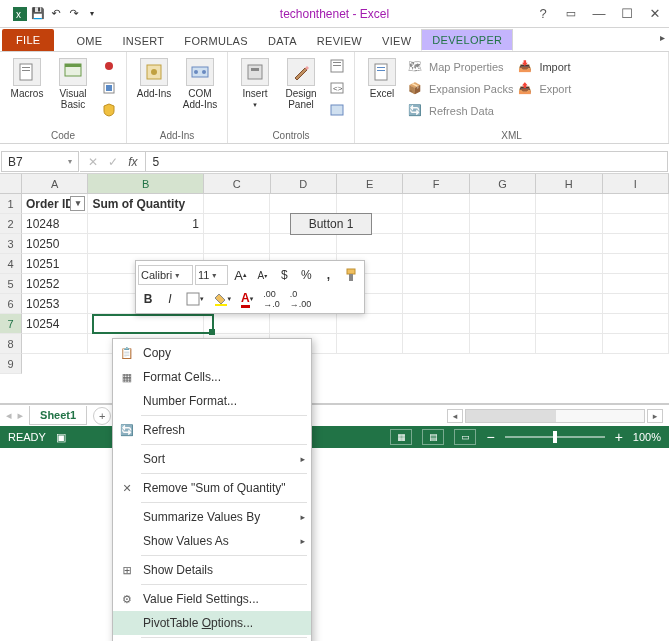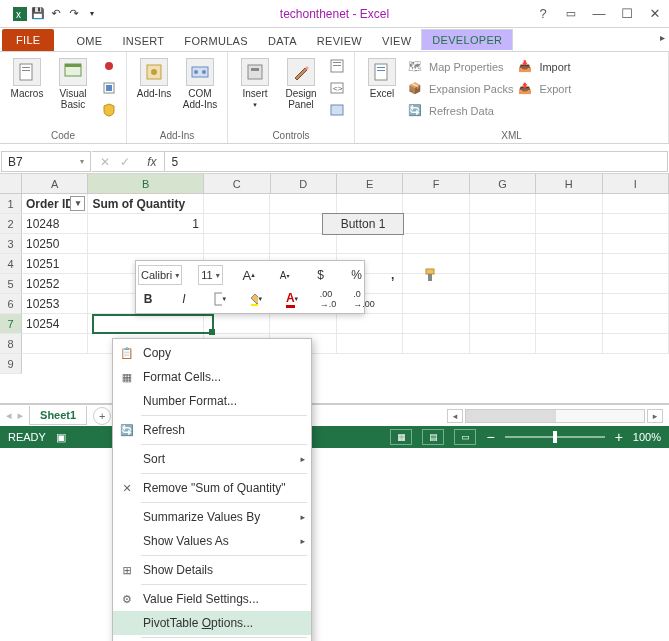--- a/index.html
+++ b/index.html
@@ -29,23 +29,23 @@
 .bigbtn .bic { width: 28px; height: 28px; background: #f0f0f0; border: 1px solid #ccc; display: flex; align-items: center; justify-content: center; font-size: 14px; }
 .bigbtn .blbl { font-size: 10px; text-align: center; line-height: 1.1; }
 .minibtns { display: flex; flex-direction: column; gap: 2px; }
 .minibtn { width: 22px; height: 20px; display: flex; align-items: center; justify-content: center; font-size: 11px; }
 .midrow { display: flex; align-items: center; gap: 6px; height: 21px; font-size: 11px; color: #888; }
 .midrow .mic { width: 16px; height: 16px; display: inline-flex; align-items: center; justify-content: center; }
 .vcol { display: flex; flex-direction: column; gap: 1px; }
 
 
 .fbar-row { height: 24px; border-bottom: 1px solid #d4d4d4; display: flex; align-items: stretch; margin-top: 6px; }
-.namebox { width: 90px; border: 1px solid #ccc; display: flex; align-items: center; padding: 0 6px; justify-content: space-between; font-size: 12px; margin: 1px; }
+.namebox { width: 78px; border: 1px solid #ccc; display: flex; align-items: center; padding: 0 6px; justify-content: space-between; font-size: 12px; margin: 1px; }
 .fbar-btns { display: flex; align-items: center; padding: 0 8px; gap: 10px; color: #bbb; border: 1px solid #ccc; border-left: none; margin: 1px 0; }
-.fbar-btns .fx { font-style: italic; color: #555; font-size: 12px; margin-left: 7px; }
+.fbar-btns .fx { font-style: italic; color: #555; font-size: 12px; }
 .fbar { flex: 1; border: 1px solid #ccc; border-left: none; display: flex; align-items: center; padding: 0 6px; margin: 1px 1px 1px 0; }
 
 
 .grid-area { position: relative; height: 230px; overflow: hidden; border-bottom: 1px solid #ccc; }
 .corner { position: absolute; left: 0; top: 0; width: 22px; height: 20px; background: #f0f0f0; border-right: 1px solid #ccc; border-bottom: 1px solid #ccc; }
 .colheads { position: absolute; left: 22px; top: 0; right: 0; height: 20px; display: flex; background: #f0f0f0; border-bottom: 1px solid #ccc; }
 .colheads .ch { width: 70px; border-right: 1px solid #ccc; text-align: center; font-size: 11px; color: #555; line-height: 20px; }
 .colheads .ch.wide { width: 122px; }
 .colheads .ch.sel { background: #d5e3cf; color: #217346; }
 .rowheads { position: absolute; left: 0; top: 20px; width: 22px; }
@@ -59,21 +59,21 @@
 .cell.hdr.a { position: relative; }
 .cell.hdr.a::after { content: "▾"; position: absolute; right: 2px; top: 2px; font-size: 9px; border: 1px solid #999; width: 13px; height: 13px; line-height: 13px; text-align: center; color: #555; background: #fff; }
 .active-cell { position: absolute; border: 2px solid #217346; pointer-events: none; }
 .active-cell::after { content: ""; position: absolute; right: -3px; bottom: -3px; width: 6px; height: 6px; background: #217346; }
 
 
 .btn1 { position: absolute; border: 1px solid #888; background: #efefef; font-size: 12px; text-align: center; line-height: 20px; }
 
 
 .mini-toolbar { position: absolute; background: #fff; border: 1px solid #bfbfbf; box-shadow: 0 2px 6px rgba(0,0,0,0.2); padding: 2px; }
-.mini-toolbar .row { display: flex; gap: 16px; align-items: center; height: 24px; }
+.mini-toolbar .row { display: flex; gap: 2px; align-items: center; height: 24px; }
 .mini-toolbar .mbtn { min-width: 20px; height: 22px; border: 1px solid transparent; display: flex; align-items: center; justify-content: center; padding: 0 3px; font-size: 12px; }
 .mini-toolbar select, .mini-toolbar .combo { border: 1px solid #ccc; height: 20px; font-size: 11px; padding: 0 2px; background: #fff; }
 .mini-toolbar .combo { display: inline-flex; align-items: center; gap: 3px; }
 .mini-toolbar .combo .dd { font-size: 8px; color: #555; }
 
 
 .context-menu { position: absolute; background: #fff; border: 1px solid #bfbfbf; box-shadow: 2px 2px 8px rgba(0,0,0,0.25); width: 200px; padding: 2px 0; }
 .context-menu .mi { height: 24px; display: flex; align-items: center; padding: 0 20px 0 30px; font-size: 12px; position: relative; }
 .context-menu .mi .mic { position: absolute; left: 6px; width: 16px; height: 16px; display: flex; align-items: center; justify-content: center; font-size: 11px; color: #666; }
 .context-menu .mi .arr { position: absolute; right: 6px; font-size: 9px; color: #555; }
@@ -419,21 +419,21 @@
         <div class="cell"></div>
         <div class="cell"></div>
         <div class="cell"></div>
         <div class="cell"></div>
         <div class="cell"></div>
         <div class="cell"></div>
         <div class="cell"></div>
       </div>
   </div>
   <div class="active-cell" style="left:92px; top:140px; width:122px; height:20px;"></div>
-  <div class="btn1" style="left:290px; top:39px; width:82px; height:22px;margin-left:32px;">Button 1</div>
+  <div class="btn1" style="left:290px; top:39px; width:82px; height:22px;">Button 1</div>
 </div>
 
 <div class="sheet-tabs">
   <span style="color:#bbb;">◂</span>
   <span style="color:#bbb;">▸</span>
   <div class="stab">Sheet1</div>
   <div class="plus">+</div>
   <div class="hscroll">
     <div class="sb">◂</div>
     <div class="bar">

